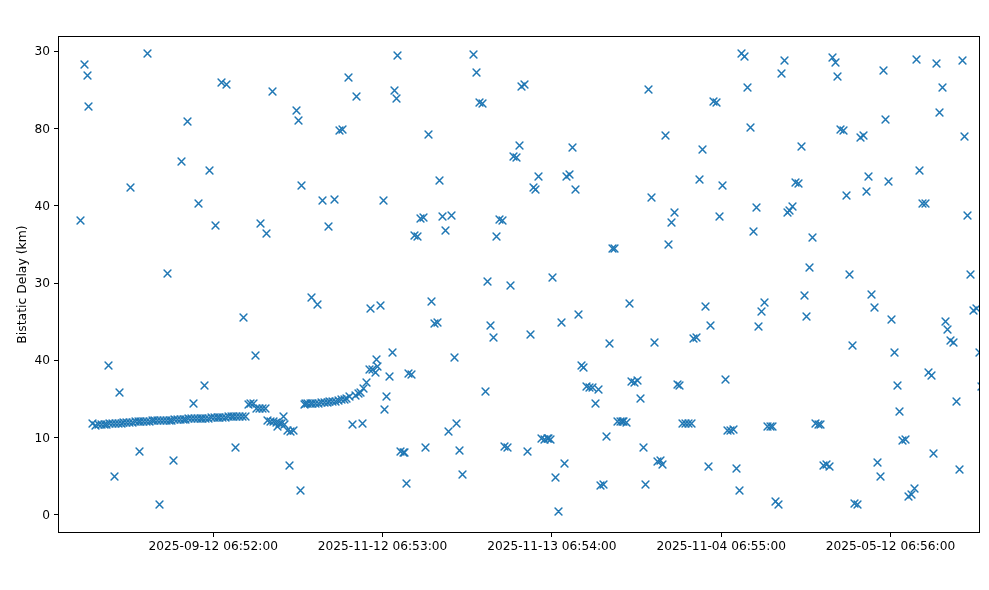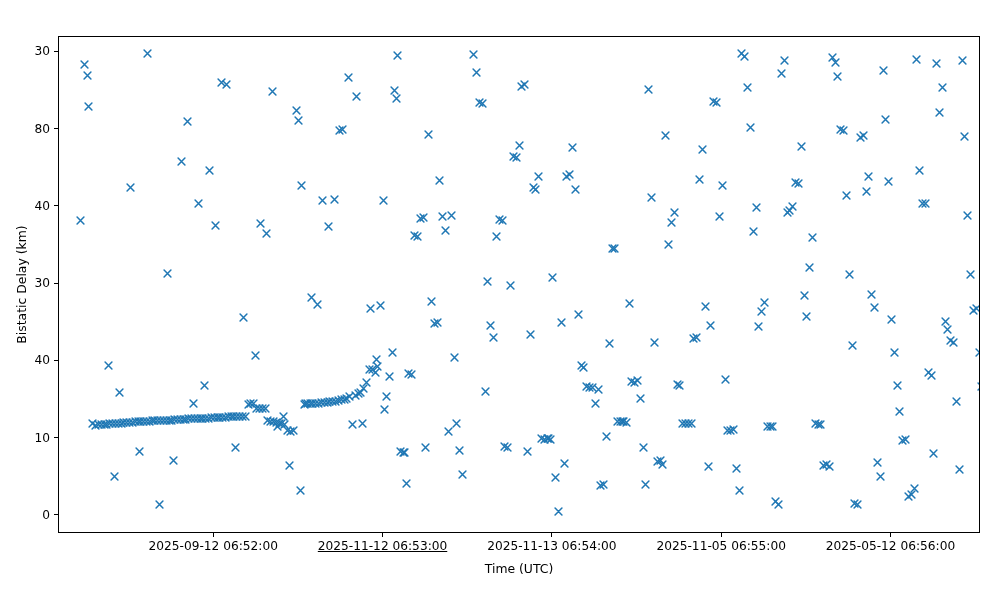--- a/index.html
+++ b/index.html
@@ -1977,21 +1977,20 @@
 
   <div id="xtick-marks">
       <div class="xtick-mark" style="left: 154.715px;"></div>
       <div class="xtick-mark" style="left: 324.04px;"></div>
       <div class="xtick-mark" style="left: 493.365px;"></div>
       <div class="xtick-mark" style="left: 662.69px;"></div>
       <div class="xtick-mark" style="left: 832.015px;"></div>
     </div>
   <div id="xtick-labels">
       <div class="xtick-label" style="left: 155.215px;">2025-09-12 06:52:00</div>
-      <div class="xtick-label" style="left: 324.54px; text-decoration: underline;">2025-11-12 06:53:00</div>
+      <div class="xtick-label" style="left: 324.54px;">2025-11-12 06:53:00</div>
       <div class="xtick-label" style="left: 493.865px;">2025-11-13 06:54:00</div>
-      <div class="xtick-label" style="left: 663.19px;">2025-11-05 06:55:00</div>
+      <div class="xtick-label" style="left: 663.19px;">2025-11-04 06:55:00</div>
       <div class="xtick-label" style="left: 832.515px;">2025-05-12 06:56:00</div>
     </div>
 
-  <div id="xaxis-label">Time (UTC)</div>
 
 </div>
 
 </body></html>

